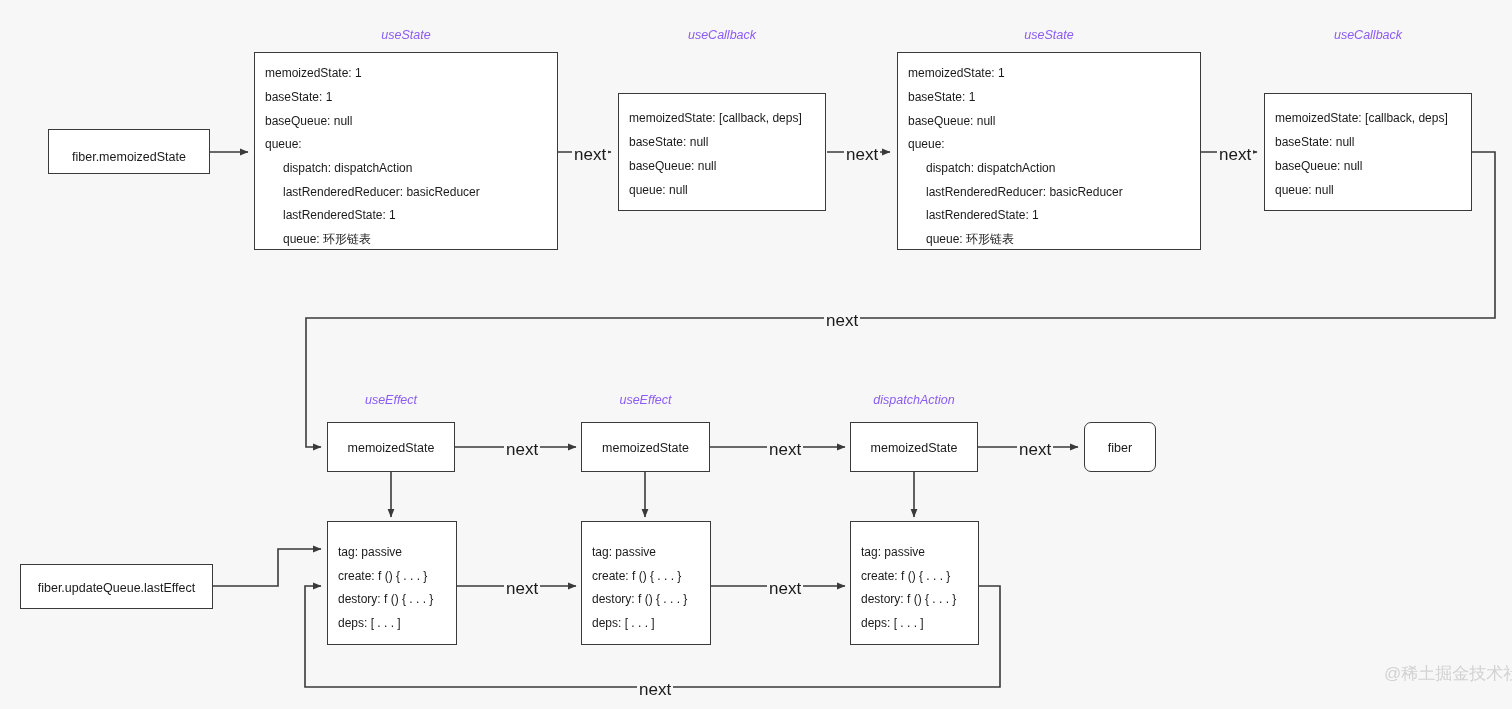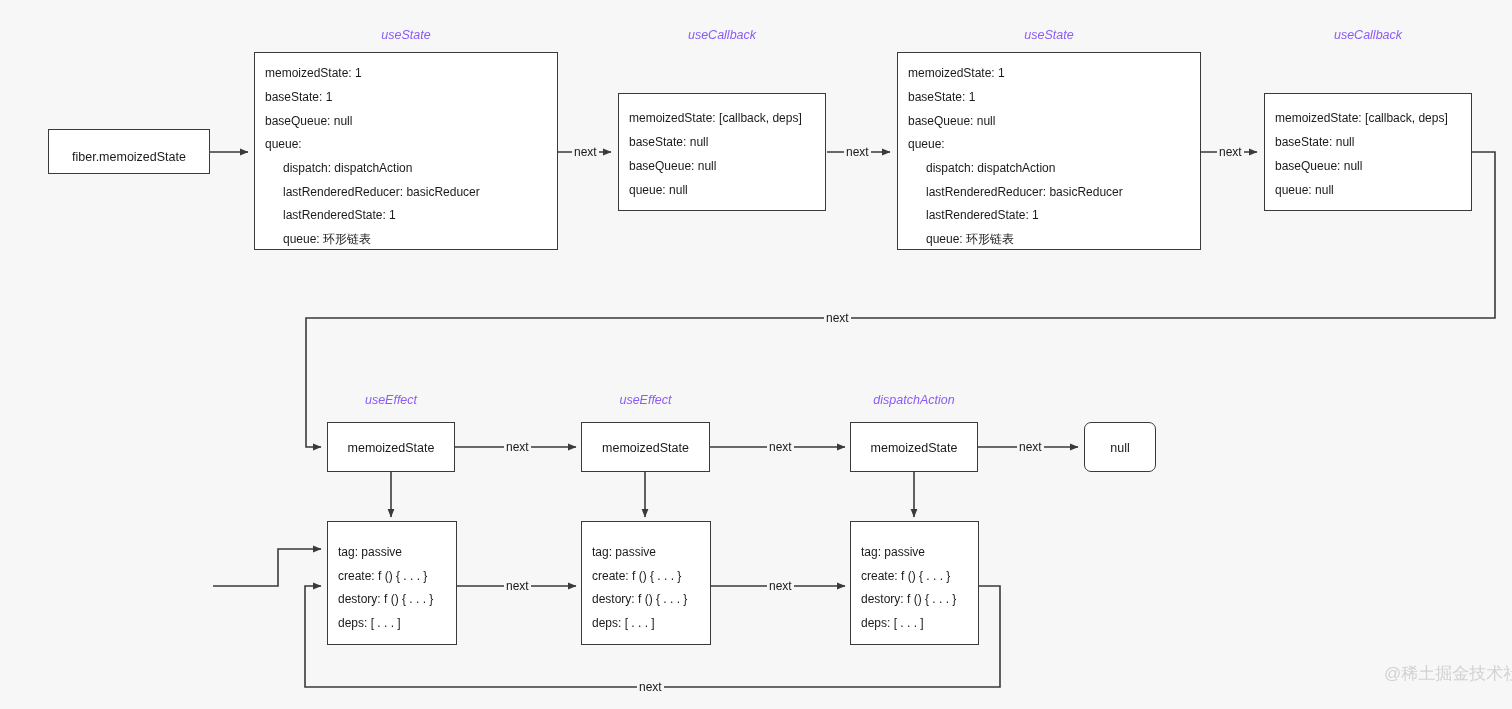--- a/index.html
+++ b/index.html
@@ -49,21 +49,21 @@
     position: absolute;
     width: 100%;
     left: 0;
     text-align: center;
     font-size: 12.5px;
     color: #1a1a1a;
     white-space: nowrap;
   }
   .edge-label {
     position: absolute;
-    font-size: 12px;
+    font-size: 17px;
     color: #1a1a1a;
     background: #f7f7f7;
     padding: 0 2px;
     white-space: nowrap;
     line-height: 1;
   }
   .watermark {
     position: absolute;
     color: #d2d2d2;
     font-size: 17px;
@@ -165,21 +165,21 @@
   <div class="node" style="left:581px; top:422px; width:129px; height:50px;">
     <div class="centered-label" style="top:18px;">memoizedState</div>
   </div>
 
   <div class="node-title" style="left:850px; top:393px; width:128px;">dispatchAction</div>
   <div class="node" style="left:850px; top:422px; width:128px; height:50px;">
     <div class="centered-label" style="top:18px;">memoizedState</div>
   </div>
 
   <div class="node rounded" style="left:1084px; top:422px; width:72px; height:50px;">
-    <div class="centered-label" style="top:18px;">null</div>
+    <div class="centered-label" style="top:18px;">fiber</div>
   </div>
 
   <div class="node" style="left:327px; top:521px; width:130px; height:124px;">
     <div class="row" style="left:10px; top:24px;">tag: passive</div>
     <div class="row" style="left:10px; top:48px;">create: f () { . . . }</div>
     <div class="row" style="left:10px; top:71px;">destory: f () { . . . }</div>
     <div class="row" style="left:10px; top:95px;">deps: [ . . . ]</div>
   </div>
 
   <div class="node" style="left:581px; top:521px; width:130px; height:124px;">
@@ -189,20 +189,23 @@
     <div class="row" style="left:10px; top:95px;">deps: [ . . . ]</div>
   </div>
 
   <div class="node" style="left:850px; top:521px; width:129px; height:124px;">
     <div class="row" style="left:10px; top:24px;">tag: passive</div>
     <div class="row" style="left:10px; top:48px;">create: f () { . . . }</div>
     <div class="row" style="left:10px; top:71px;">destory: f () { . . . }</div>
     <div class="row" style="left:10px; top:95px;">deps: [ . . . ]</div>
   </div>
 
+  <div class="node" style="left:20px; top:564px; width:193px; height:45px;">
+    <div class="centered-label" style="top:16px;">fiber.updateQueue.lastEffect</div>
+  </div>
 
   <div class="edge-label" style="left:572px; top:146px;">next</div>
   <div class="edge-label" style="left:844px; top:146px;">next</div>
   <div class="edge-label" style="left:1217px; top:146px;">next</div>
   <div class="edge-label" style="left:824px; top:312px;">next</div>
 
   <div class="edge-label" style="left:504px; top:441px;">next</div>
   <div class="edge-label" style="left:767px; top:441px;">next</div>
   <div class="edge-label" style="left:1017px; top:441px;">next</div>
 

